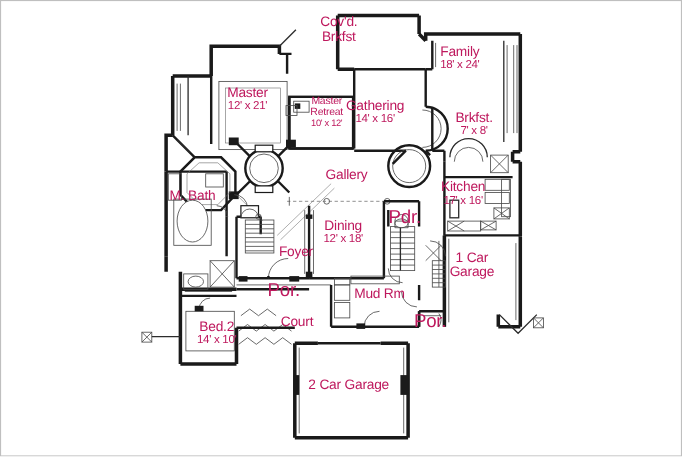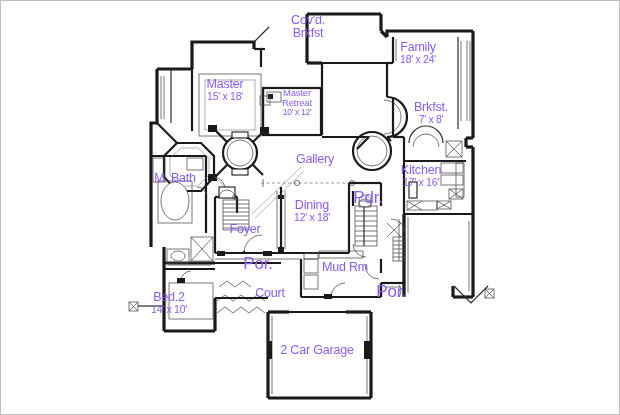--- a/index.html
+++ b/index.html
@@ -8,21 +8,21 @@
     position:relative;
     width:620px;height:415px;
     background:#ffffff;
     overflow:hidden;
     box-sizing:border-box;
     border:1px solid #bfbfbf;
   }
   #svgroot{position:absolute;left:0;top:0;width:620px;height:415px;}
   .lbl{
     position:absolute;
-    color:#8b5cf6;
+    color:#be185d;
     line-height:1.04;
     text-align:center;
     white-space:nowrap;
     letter-spacing:-0.2px;
   }
   .lbl .nm{display:block;font-size:12.5px;}
   .lbl .dm{display:block;font-size:10.5px;letter-spacing:-0.3px;}
   .lbl.sm .nm{font-size:17px;}
   .lbl.xs .nm{font-size:9.5px;}
   .lbl.xs .dm{font-size:8.5px;}
@@ -339,29 +339,33 @@
     <span class="nm">Brkfst</span>
   </div>
 
   <div class="lbl" style="left:417px;top:52px;transform:translate(-50%,-50%);">
     <span class="nm">Family</span>
     <span class="dm">18' x 24'</span>
   </div>
 
   <div class="lbl" style="left:224px;top:89px;transform:translate(-50%,-50%);">
     <span class="nm">Master</span>
-    <span class="dm">15' x 18'</span>
+    <span class="dm">12' x 21'</span>
   </div>
 
   <div class="lbl xs" style="left:296px;top:101px;transform:translate(-50%,-50%);">
     <span class="nm">Master</span>
     <span class="nm">Retreat</span>
     <span class="dm">10' x 12'</span>
   </div>
 
+  <div class="lbl" style="left:340px;top:101px;transform:translate(-50%,-50%);">
+    <span class="nm">Gathering</span>
+    <span class="dm">14' x 16'</span>
+  </div>
 
   <div class="lbl" style="left:430px;top:112px;transform:translate(-50%,-50%);">
     <span class="nm">Brkfst.</span>
     <span class="dm">7' x 8'</span>
   </div>
 
   <div class="lbl" style="left:314px;top:158px;transform:translate(-50%,-50%);">
     <span class="nm">Gallery</span>
   </div>
 
@@ -376,42 +380,46 @@
 
   <div class="lbl sm" style="left:367px;top:197px;transform:translate(-50%,-50%);">
     <span class="nm">Pdr.</span>
   </div>
 
   <div class="lbl" style="left:311px;top:210px;transform:translate(-50%,-50%);">
     <span class="nm">Dining</span>
     <span class="dm">12' x 18'</span>
   </div>
 
-  <div class="lbl" style="left:244px;top:228px;transform:translate(-50%,-50%);">
+  <div class="lbl" style="left:268px;top:228px;transform:translate(-50%,-50%);">
     <span class="nm">Foyer</span>
   </div>
 
+  <div class="lbl" style="left:428px;top:240px;transform:translate(-50%,-50%);">
+    <span class="nm">1 Car</span>
+    <span class="nm">Garage</span>
+  </div>
 
   <div class="lbl sm" style="left:257px;top:263px;transform:translate(-50%,-50%);">
     <span class="nm">Por.</span>
   </div>
 
   <div class="lbl" style="left:344px;top:266px;transform:translate(-50%,-50%);">
     <span class="nm">Mud Rm</span>
   </div>
 
   <div class="lbl sm" style="left:390px;top:291px;transform:translate(-50%,-50%);">
     <span class="nm">Por.</span>
   </div>
 
   <div class="lbl" style="left:251px;top:292px;transform:translate(-50%,-50%);margin-left:18px;">
     <span class="nm">Court</span>
   </div>
 
-  <div class="lbl" style="left:168px;top:302px;transform:translate(-50%,-50%);">
+  <div class="lbl" style="left:196px;top:302px;transform:translate(-50%,-50%);">
     <span class="nm">Bed.2</span>
     <span class="dm">14' x 10'</span>
   </div>
 
   <div class="lbl" style="left:316px;top:349px;transform:translate(-50%,-50%);">
     <span class="nm">2 Car Garage</span>
   </div>
 
 </div>
 

